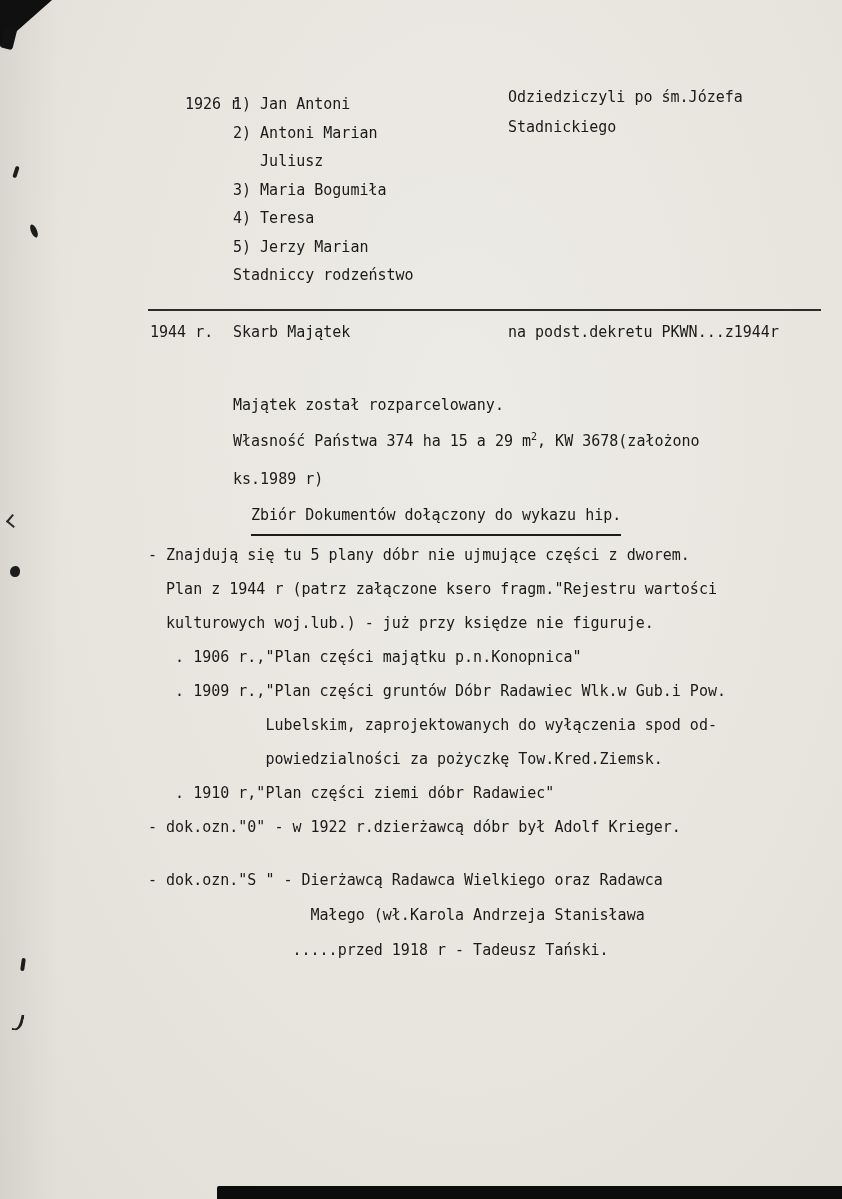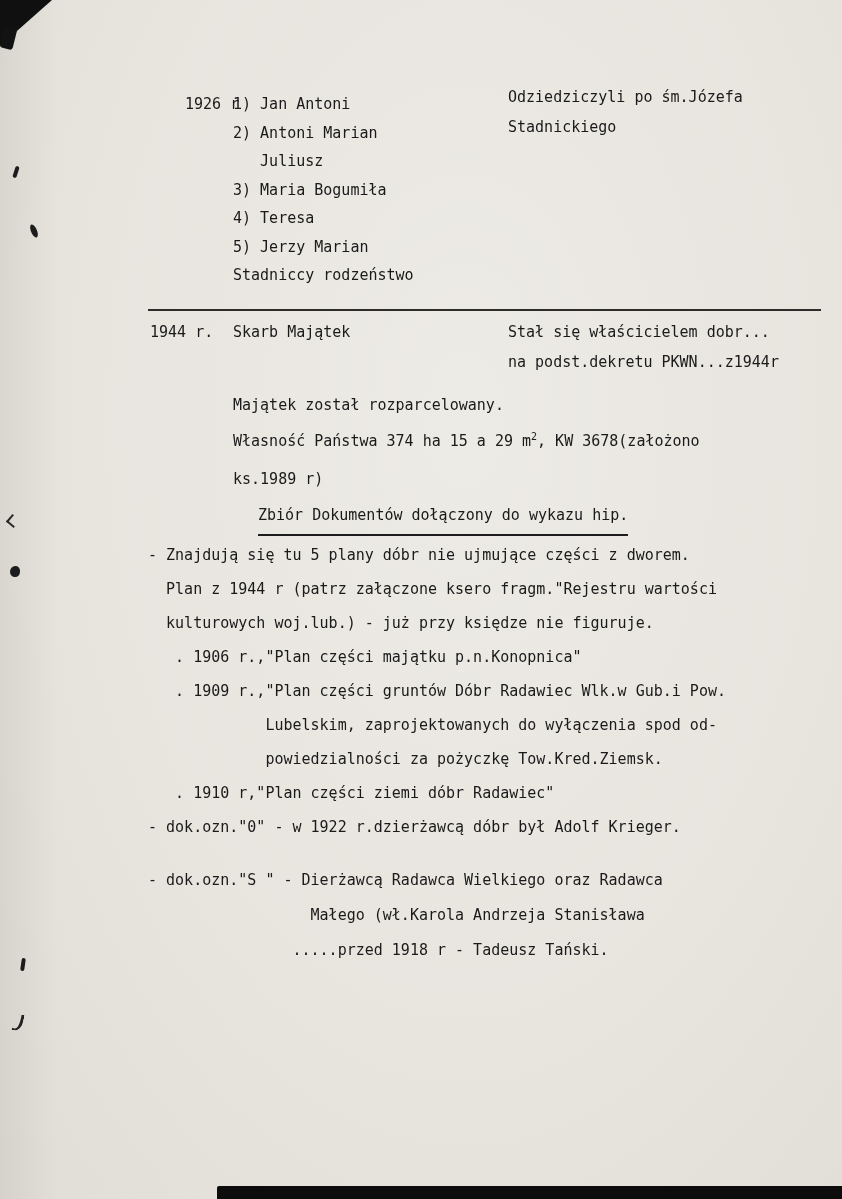--- a/index.html
+++ b/index.html
@@ -24,21 +24,21 @@
   .note-1926   { position:absolute; left:508px; top:82px;  line-height:30px; }
 
   .divider { position:absolute; left:148px; top:309px; width:673px; height:2px; background:#2e2c29; }
 
   .year-1944   { position:absolute; left:150px; top:318px; line-height:29px; }
   .owner-1944  { position:absolute; left:233px; top:318px; line-height:29px; }
   .note-1944   { position:absolute; left:508px; top:318px; line-height:29.5px; }
 
   .estate      { position:absolute; left:233px; top:387px; line-height:36px; }
   .estate .sup { font-size:10px; position:relative; top:-6px; }
-  .doc-heading-wrap { margin-left:25px; }
+  .doc-heading-wrap { margin-left:18px; }
   .doc-heading {
     display:inline-block;
     border-bottom:2px solid #1c1c1c;
     padding-bottom:1px;
   }
 
   .notes       { position:absolute; left:148px; top:538px; line-height:34px; }
   .lease       { position:absolute; left:148px; top:863px; line-height:35px; }
 
   
@@ -93,21 +93,20 @@
     <div class="line">Odziedziczyli po śm.Józefa</div>
     <div class="line">Stadnickiego</div>
   </div>
 
   <div class="divider"></div>
 
   <div class="year-1944 line">1944 r.</div>
   <div class="owner-1944 line">Skarb Majątek</div>
 
   <div class="note-1944">
-    <div class="line">Stał się właścicielem dobr...</div>
     <div class="line">na podst.dekretu PKWN...z1944r</div>
   </div>
 
   <div class="estate">
     <div class="line">Majątek został rozparcelowany.</div>
     <div class="line"><span>Własność Państwa 374 ha 15 a 29 m</span><span class="sup">2</span><span>, KW 3678(założono</span></div>
     <div class="line">ks.1989 r)</div>
     <div class="line doc-heading-wrap"><span class="doc-heading">Zbiór Dokumentów dołączony do wykazu hip.</span></div>
   </div>
 

